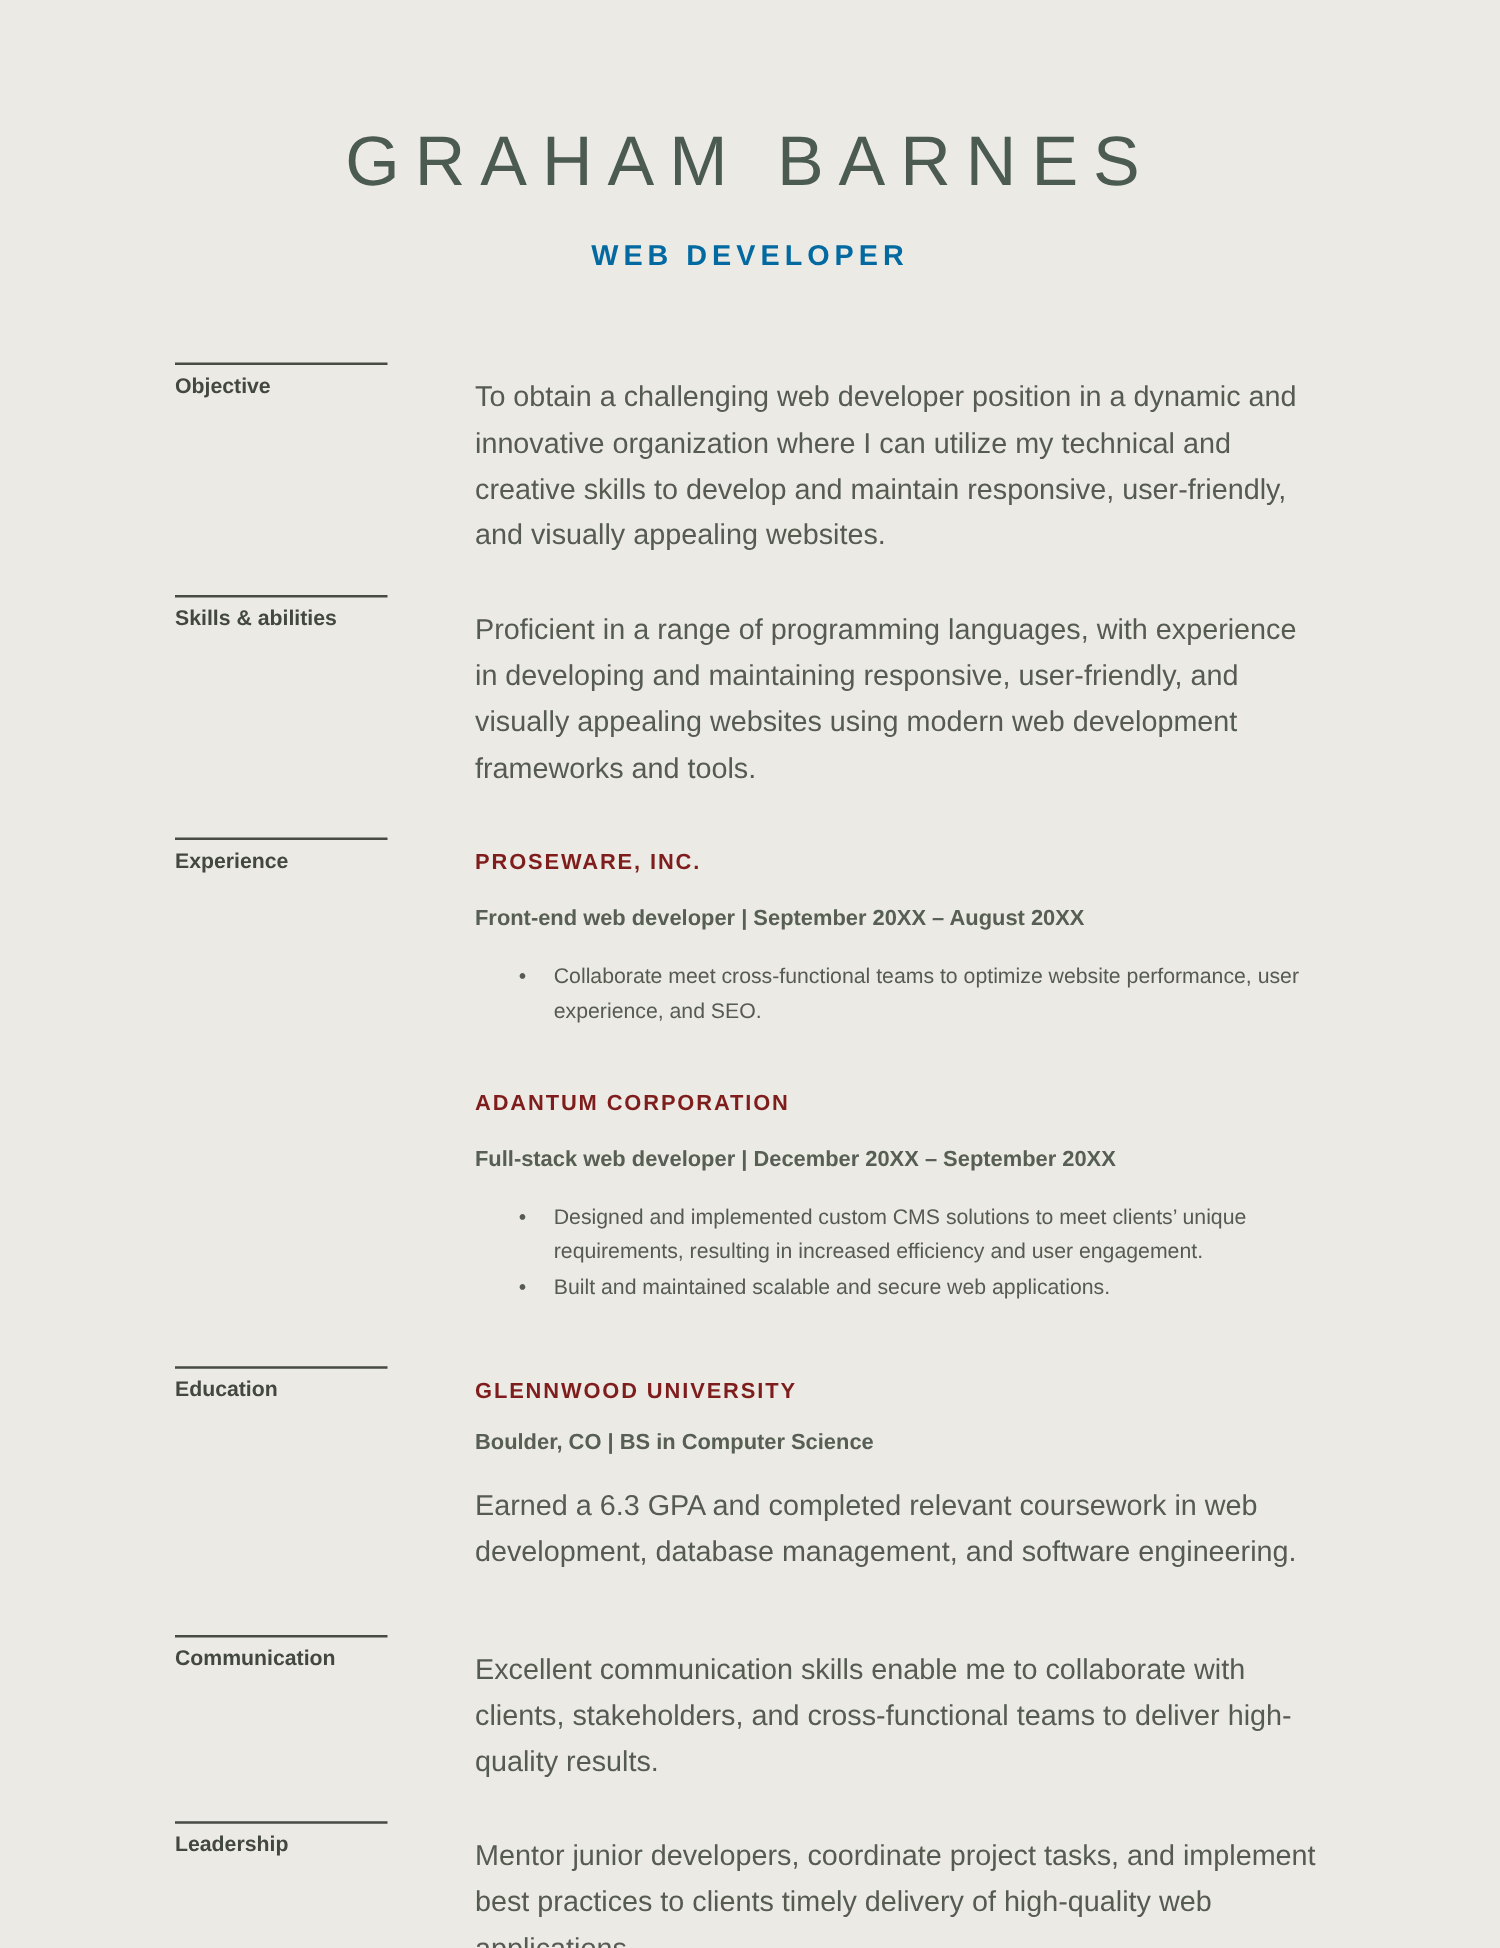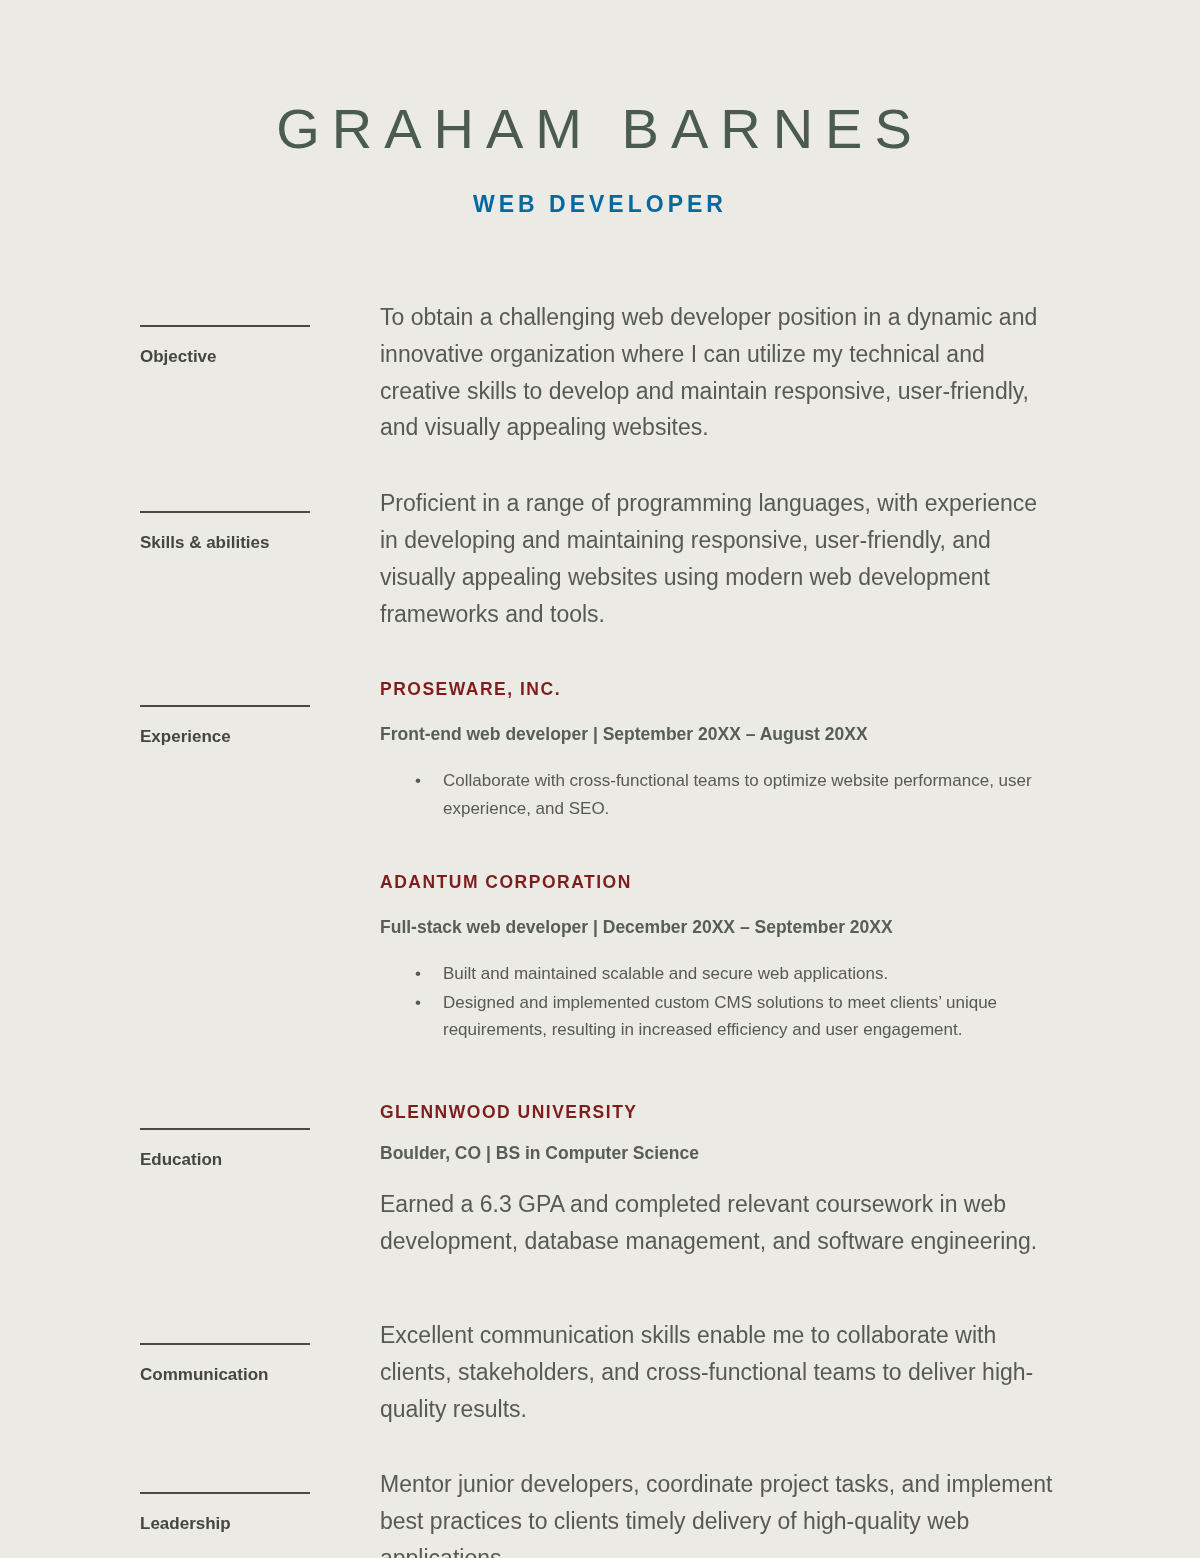--- a/index.html
+++ b/index.html
@@ -53,25 +53,24 @@
   .main { margin-top: 72px; }
   .section {
     display: grid;
     grid-template-columns: 240px 1fr;
   }
   .label-cell { padding-right: 30px; }
   .section-label {
     display: inline-block;
     min-width: 170px;
     border-top: 2.5px solid #474B44;
-    padding-top: 20px;
+    padding-top: 7px;
     font-size: 17px;
     font-weight: 700;
     color: #42473F;
-    margin-top: 35px;
   }
   .content { padding-top: 9px; }
   .content p {
     font-size: 23px;
     line-height: 1.6;
     color: #565B52;
   }
   .sec-gap-sm { margin-bottom: 30px; }
   .sec-gap-md { margin-bottom: 38px; }
   .sec-gap-lg { margin-bottom: 48px; }
@@ -154,30 +153,30 @@
     <section class="section sec-gap-lg">
       <div class="label-cell">
         <div class="section-label">Experience</div>
       </div>
       <div class="content">
 
         <div class="job-block">
           <div class="company-name">PROSEWARE, INC.</div>
           <div class="role-line">Front-end web developer | September 20XX – August 20XX</div>
           <ul class="bullet-list">
-            <li>Collaborate with cross-functional teams to optimize website performance, user experience, and SEO.</li>
+            <li>Collaborate meet cross-functional teams to optimize website performance, user experience, and SEO.</li>
           </ul>
         </div>
 
         <div class="job-block">
           <div class="company-name">ADANTUM CORPORATION</div>
           <div class="role-line">Full-stack web developer | December 20XX – September 20XX</div>
           <ul class="bullet-list">
+            <li>Designed and implemented custom CMS solutions to meet clients’ unique requirements, resulting in increased efficiency and user engagement.</li>
             <li>Built and maintained scalable and secure web applications.</li>
-            <li>Designed and implemented custom CMS solutions to meet clients’ unique requirements, resulting in increased efficiency and user engagement.</li>
           </ul>
         </div>
 
       </div>
     </section>
 
     <section class="section sec-gap-lg">
       <div class="label-cell">
         <div class="section-label">Education</div>
       </div>

